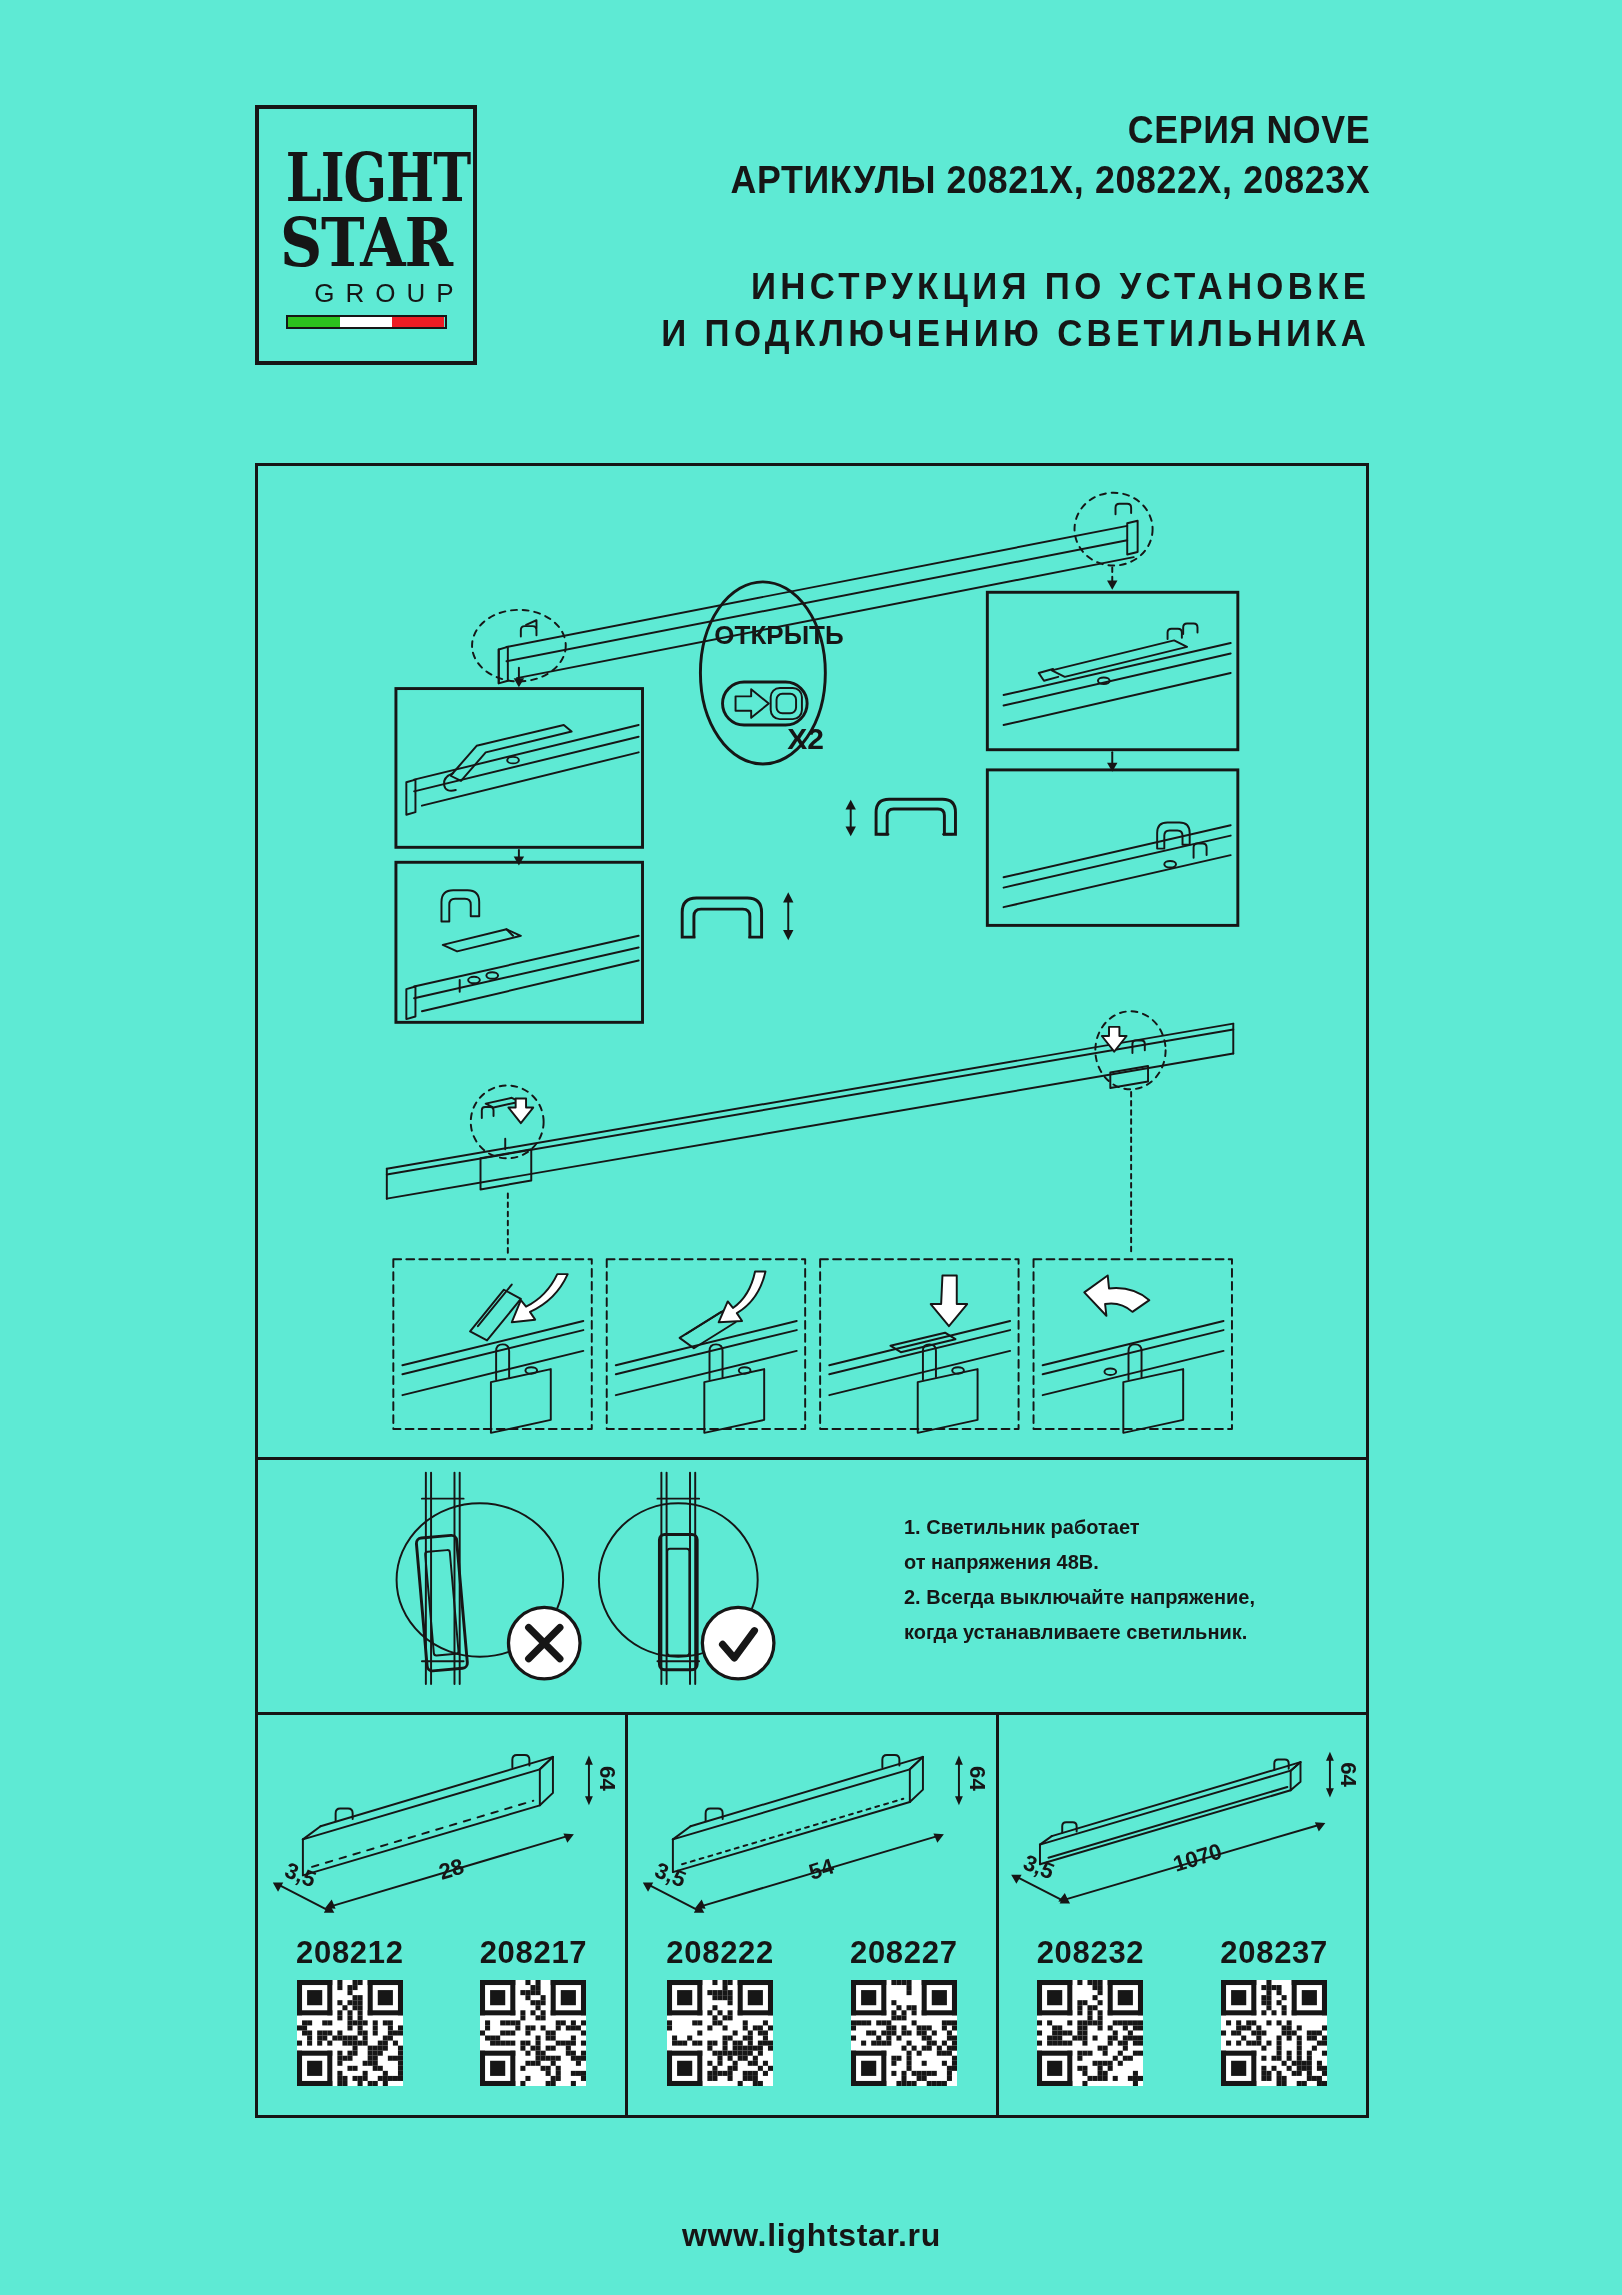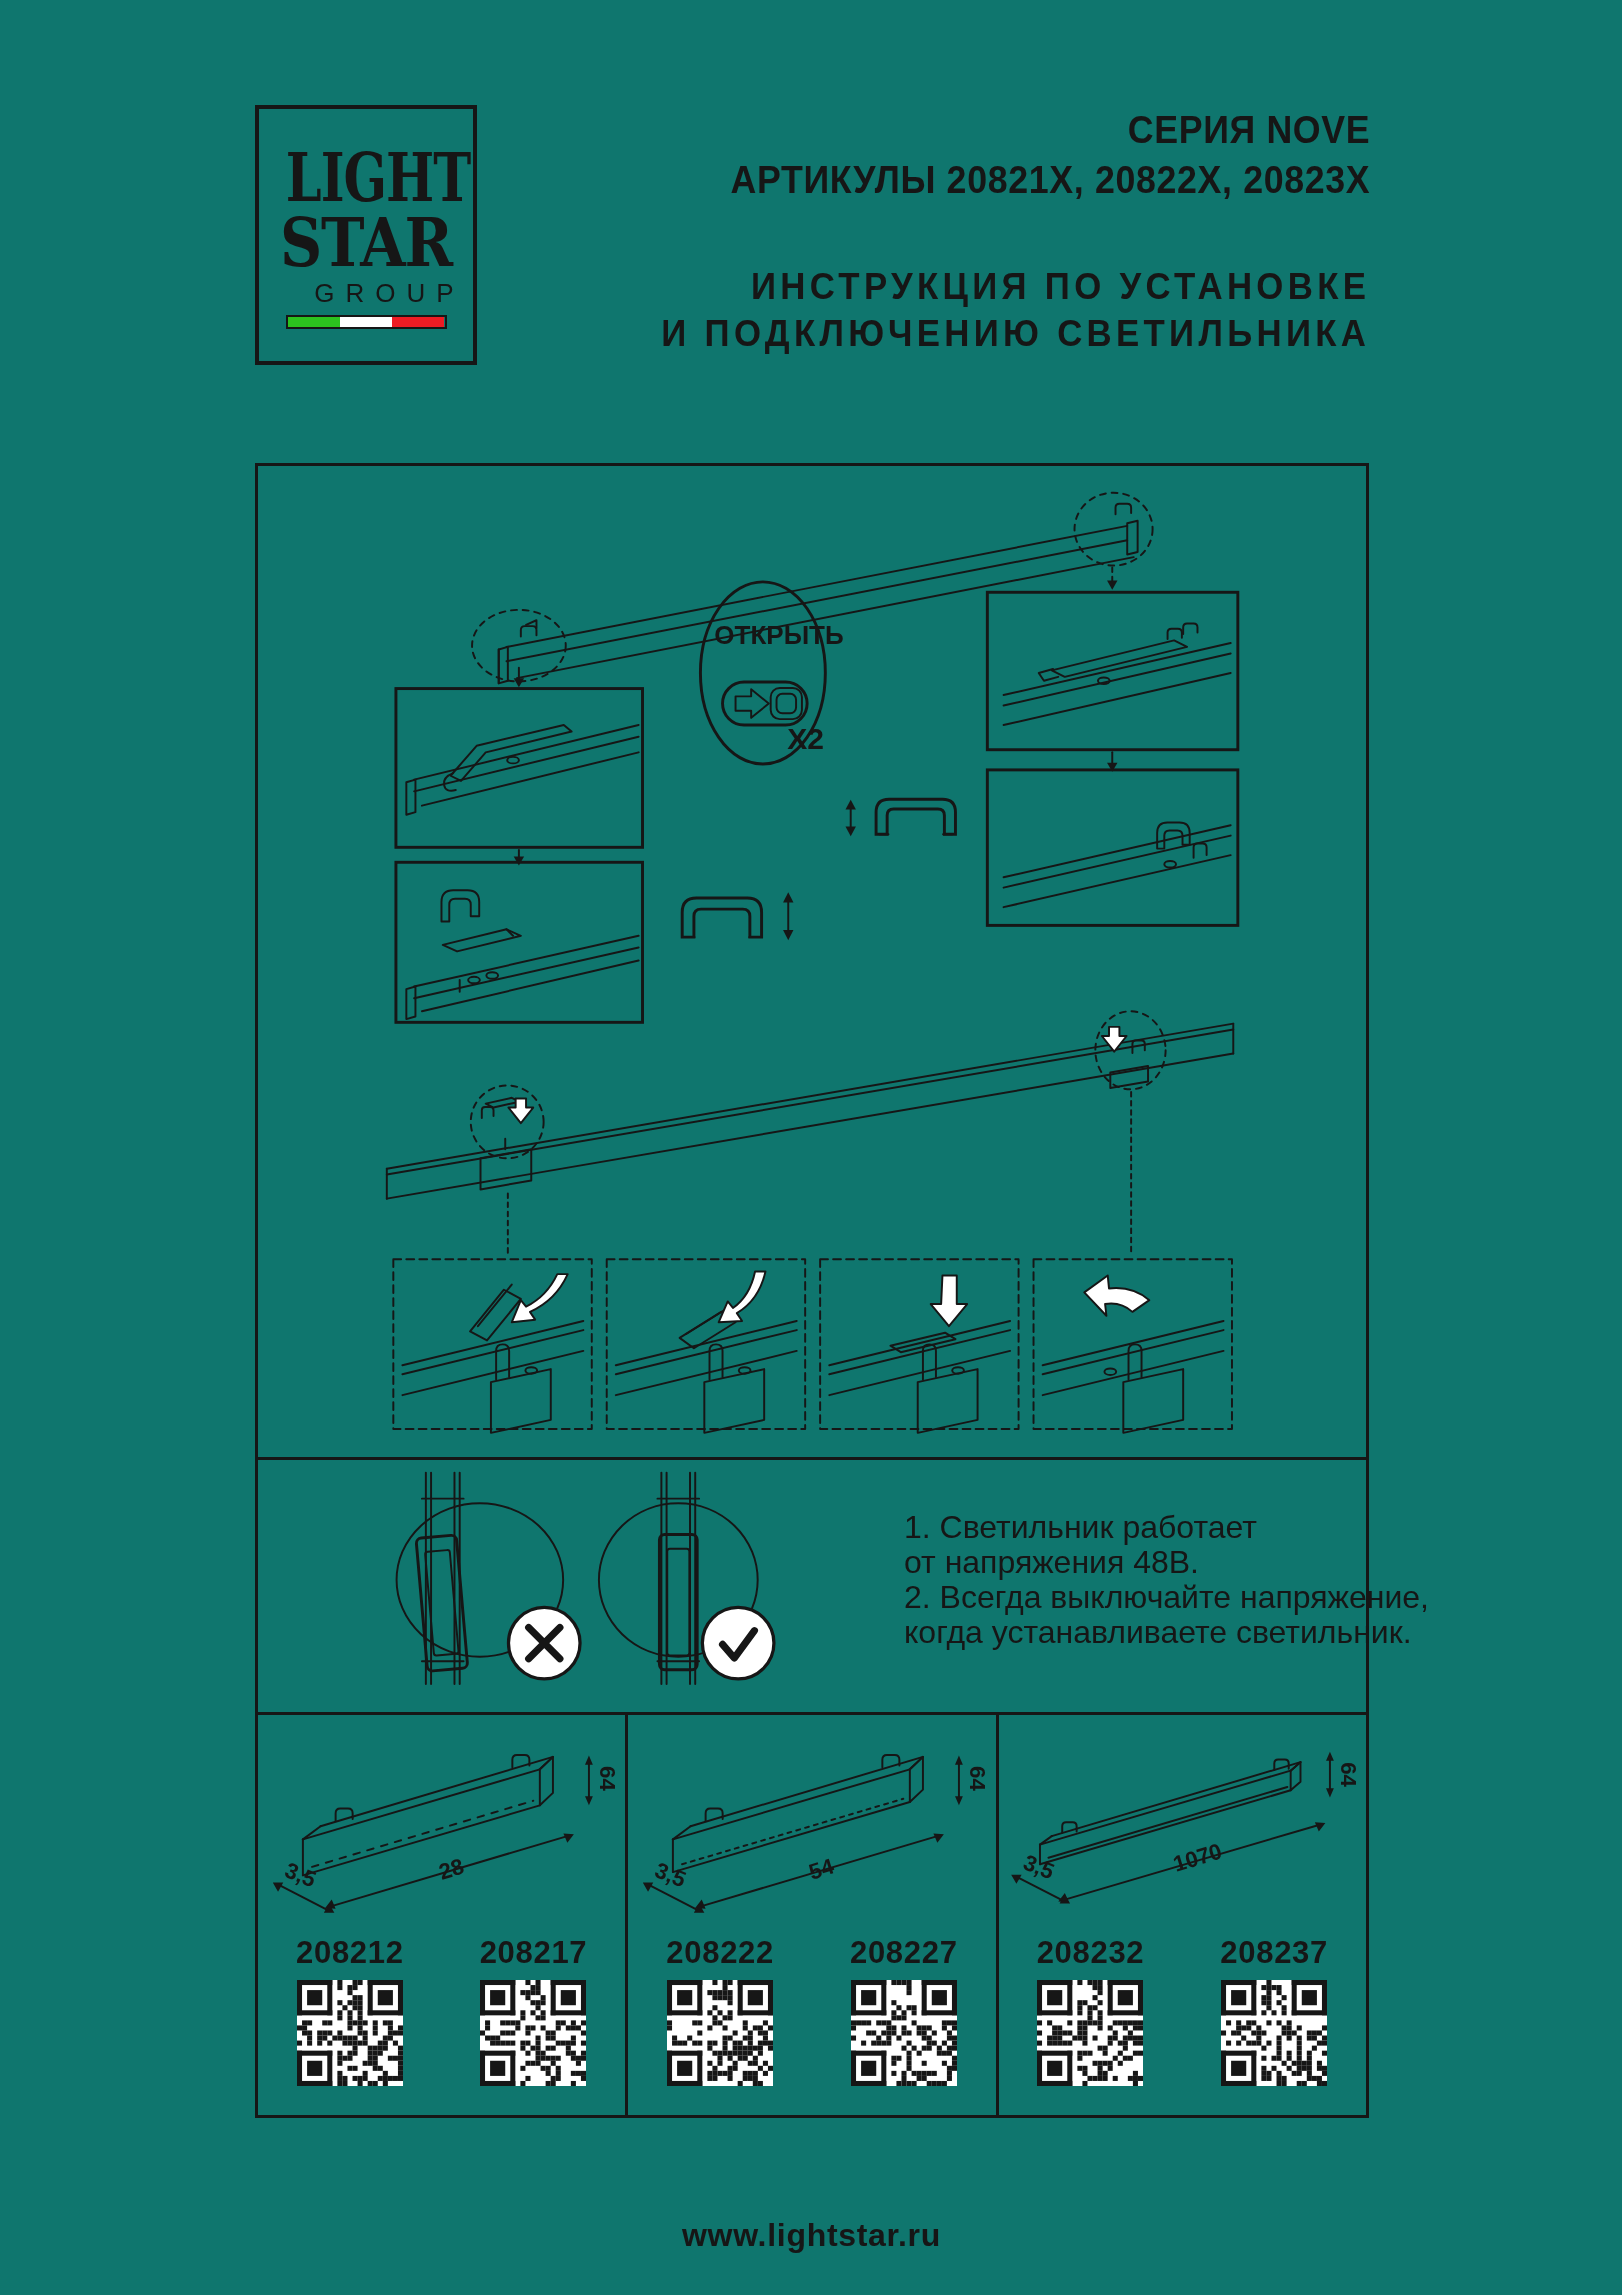--- a/index.html
+++ b/index.html
@@ -1,19 +1,19 @@
 <!DOCTYPE html>
 <html style="font-size:10.5px"><head>
 <meta charset="utf-8">
 <style>
   html,body{margin:0;padding:0;background:#888;}
   #page{
     position:relative;
     width:1623px;height:2295px;
-    background:#0f766e;
+    background:#5eead4;
     font-family:"Liberation Sans", sans-serif;
     color:#161616;
     overflow:hidden;
   }
   .abs{position:absolute;}
 
   
   #logo-box{
     left:255px;top:105px;width:222px;height:260px;
     border:4.6px solid #161616;box-sizing:border-box;
@@ -60,21 +60,21 @@
   }
   #main-box svg,#mid-box svg{width:100%;height:100%;display:block;}
 
   
   #open-label{left:684px;top:620px;width:190px;text-align:center;
     font-size:26px;font-weight:700;}
   #open-count{left:700px;top:722px;width:124px;text-align:right;
     font-size:30px;font-weight:700;}
 
   
-  #notes{left:904px;top:1510px;font-size:32px;line-height:35px;font-weight:400;}
+  #notes{left:904px;top:1510px;font-size:20px;line-height:35px;font-weight:700;}
 
   
   .panel{position:relative;flex:1;box-sizing:border-box;}
   .panel + .panel{border-left:3.3px solid #161616;}
   .prod-svg{width:100%;height:216px;display:block;}
   .articles{
     display:flex;justify-content:space-around;
     margin-top:3.9px;font-size:31px;font-weight:700;letter-spacing:0.7px;
   }
   .qrs{display:flex;justify-content:space-around;margin-top:9.2px;}

